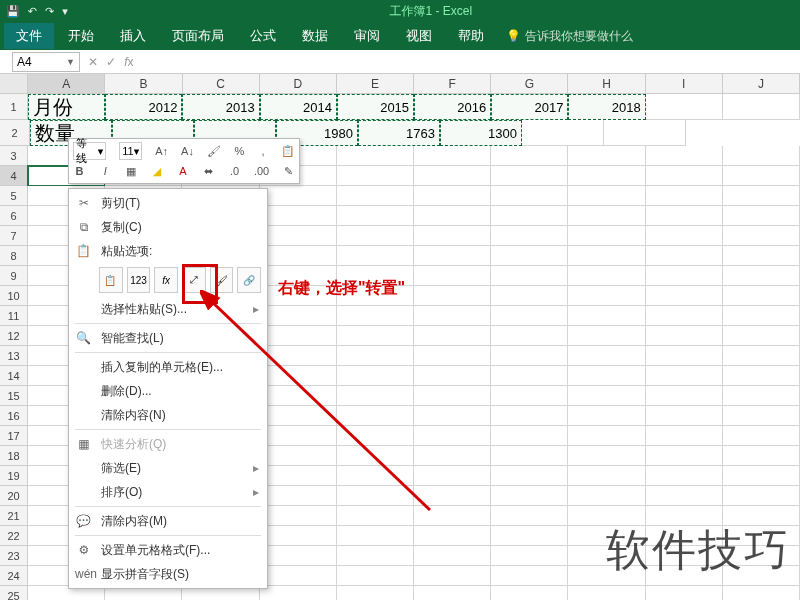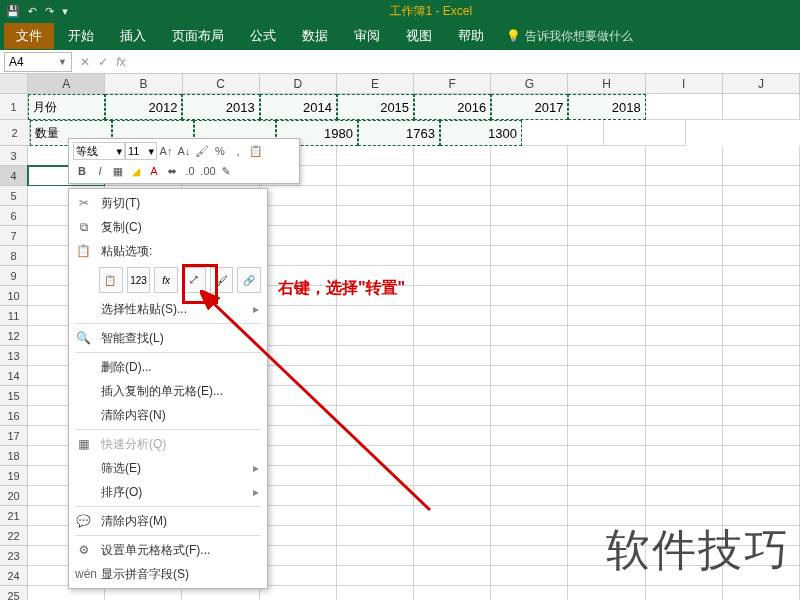--- a/index.html
+++ b/index.html
@@ -1,45 +1,45 @@
 <!DOCTYPE html>
 <html><head>
 <meta charset="utf-8">
 <style>
 *{box-sizing:border-box;margin:0;padding:0;font-family:"Microsoft YaHei",sans-serif}
 body{background:#fff;width:800px;height:600px;overflow:hidden;position:relative}
 .titlebar{background:#0e6837;height:22px;display:flex;align-items:center;padding:0 6px;color:#fff;font-size:11px}
 .qat{display:flex;gap:8px;align-items:center}
 .qat span{opacity:.9}
-.title-center{flex:1;text-align:center;color:#eab308;font-size:12px}
+.title-center{flex:1;text-align:center;color:#86efac;font-size:12px}
 .ribbon-tabs{background:#0e6837;height:28px;display:flex;align-items:center;padding:0 4px;gap:2px}
 .tab{color:#fff;font-size:13px;padding:4px 12px;cursor:pointer}
-.tab.file{background:#a16207}
+.tab.file{background:#0f766e}
 .tell-me{display:flex;align-items:center;color:#c8e0d0;font-size:12px;margin-left:8px;gap:4px}
-.namebox-row{background:#fff;border-bottom:1px solid #ccc;height:24px;display:flex;align-items:center;padding:2px 4px}
+.namebox-row{background:#fff;border-bottom:1px solid #ccc;height:24px;display:flex;align-items:center;padding:2px 12px}
 .namebox{border:1px solid #bbb;width:68px;height:20px;font-size:12px;padding:1px 4px;display:flex;align-items:center;justify-content:space-between}
 .namebox .dd{color:#666;font-size:9px}
 .fx-area{display:flex;align-items:center;gap:8px;margin-left:8px;color:#888;font-size:12px}
 .fx-area span{color:#999}
 .sheet{position:relative}
 .col-headers{display:flex;height:20px;background:#f3f3f3;border-bottom:1px solid #ccc}
 .corner{width:30px;border-right:1px solid #ccc;background:#e8e8e8}
 .col-h{width:82px;border-right:1px solid #ccc;text-align:center;font-size:12px;color:#444;line-height:20px}
 .col-h.sel{background:#d6d6d6}
 .rows{}
 .row{display:flex;height:20px}
 .row.tall{height:26px}
 .row-h{width:30px;background:#f3f3f3;border-right:1px solid #ccc;border-bottom:1px solid #ccc;text-align:center;font-size:11px;color:#444;display:flex;align-items:center;justify-content:center}
 .row-h.sel{background:#d6d6d6}
 .cell{width:82px;border-right:1px solid #d4d4d4;border-bottom:1px solid #d4d4d4;font-size:13px;padding:0 4px;display:flex;align-items:center;justify-content:flex-end;background:#fff}
-.cell.txt{justify-content:flex-start;font-size:12px}
+.cell.txt{justify-content:flex-start;font-size:20px}
 .cell.active{outline:2px solid #217346;outline-offset:-1px;background:#fff}
 .data-cell{border:1px dashed #0e6837;background:#f5faf7}
 .mini-toolbar{position:absolute;left:68px;top:138px;width:232px;height:46px;background:#fff;border:1px solid #b8b8b8;box-shadow:2px 2px 4px rgba(0,0,0,.2);padding:2px 4px;font-size:11px}
-.mt-row{display:flex;align-items:center;gap:0;height:20px}
+.mt-row{display:flex;align-items:center;gap:13px;height:20px}
 .mt-font{border:1px solid #ccc;width:52px;height:18px;font-size:11px;padding:0 2px;display:flex;align-items:center;justify-content:space-between}
 .mt-size{border:1px solid #ccc;width:32px;height:18px;font-size:11px;padding:0 2px;display:flex;align-items:center;justify-content:space-between}
 .mt-btn{width:18px;height:18px;display:flex;align-items:center;justify-content:center;color:#555}
 .ctx-menu{position:absolute;left:68px;top:188px;width:200px;background:#fff;border:1px solid #b8b8b8;box-shadow:2px 2px 6px rgba(0,0,0,.25);padding:2px 0;font-size:12px}
 .ctx-item{display:flex;align-items:center;height:24px;padding:0 8px 0 6px;gap:8px;color:#333;cursor:pointer}
 .ctx-item.disabled{color:#aaa}
 .ctx-icon{width:18px;text-align:center;color:#666}
 .ctx-sep{height:1px;background:#ddd;margin:2px 6px}
 .ctx-sub{margin-left:auto;color:#888}
 .paste-opts{display:flex;gap:4px;padding:4px 6px 4px 30px}
@@ -494,25 +494,25 @@
       <span class="ctx-sub">▸</span>
     </div>
   <div class="ctx-sep"></div>
   <div class="ctx-item">
       <span class="ctx-icon">🔍</span>
       <span>智能查找(L)</span>
     </div>
   <div class="ctx-sep"></div>
   <div class="ctx-item">
       <span class="ctx-icon"></span>
+      <span>插入复制的单元格(E)...</span>
+    </div>
+  <div class="ctx-item">
+      <span class="ctx-icon"></span>
       <span>删除(D)...</span>
-    </div>
-  <div class="ctx-item">
-      <span class="ctx-icon"></span>
-      <span>插入复制的单元格(E)...</span>
     </div>
   <div class="ctx-item">
       <span class="ctx-icon"></span>
       <span>清除内容(N)</span>
     </div>
   <div class="ctx-sep"></div>
   <div class="ctx-item disabled">
       <span class="ctx-icon">▦</span>
       <span>快速分析(Q)</span>
     </div>

